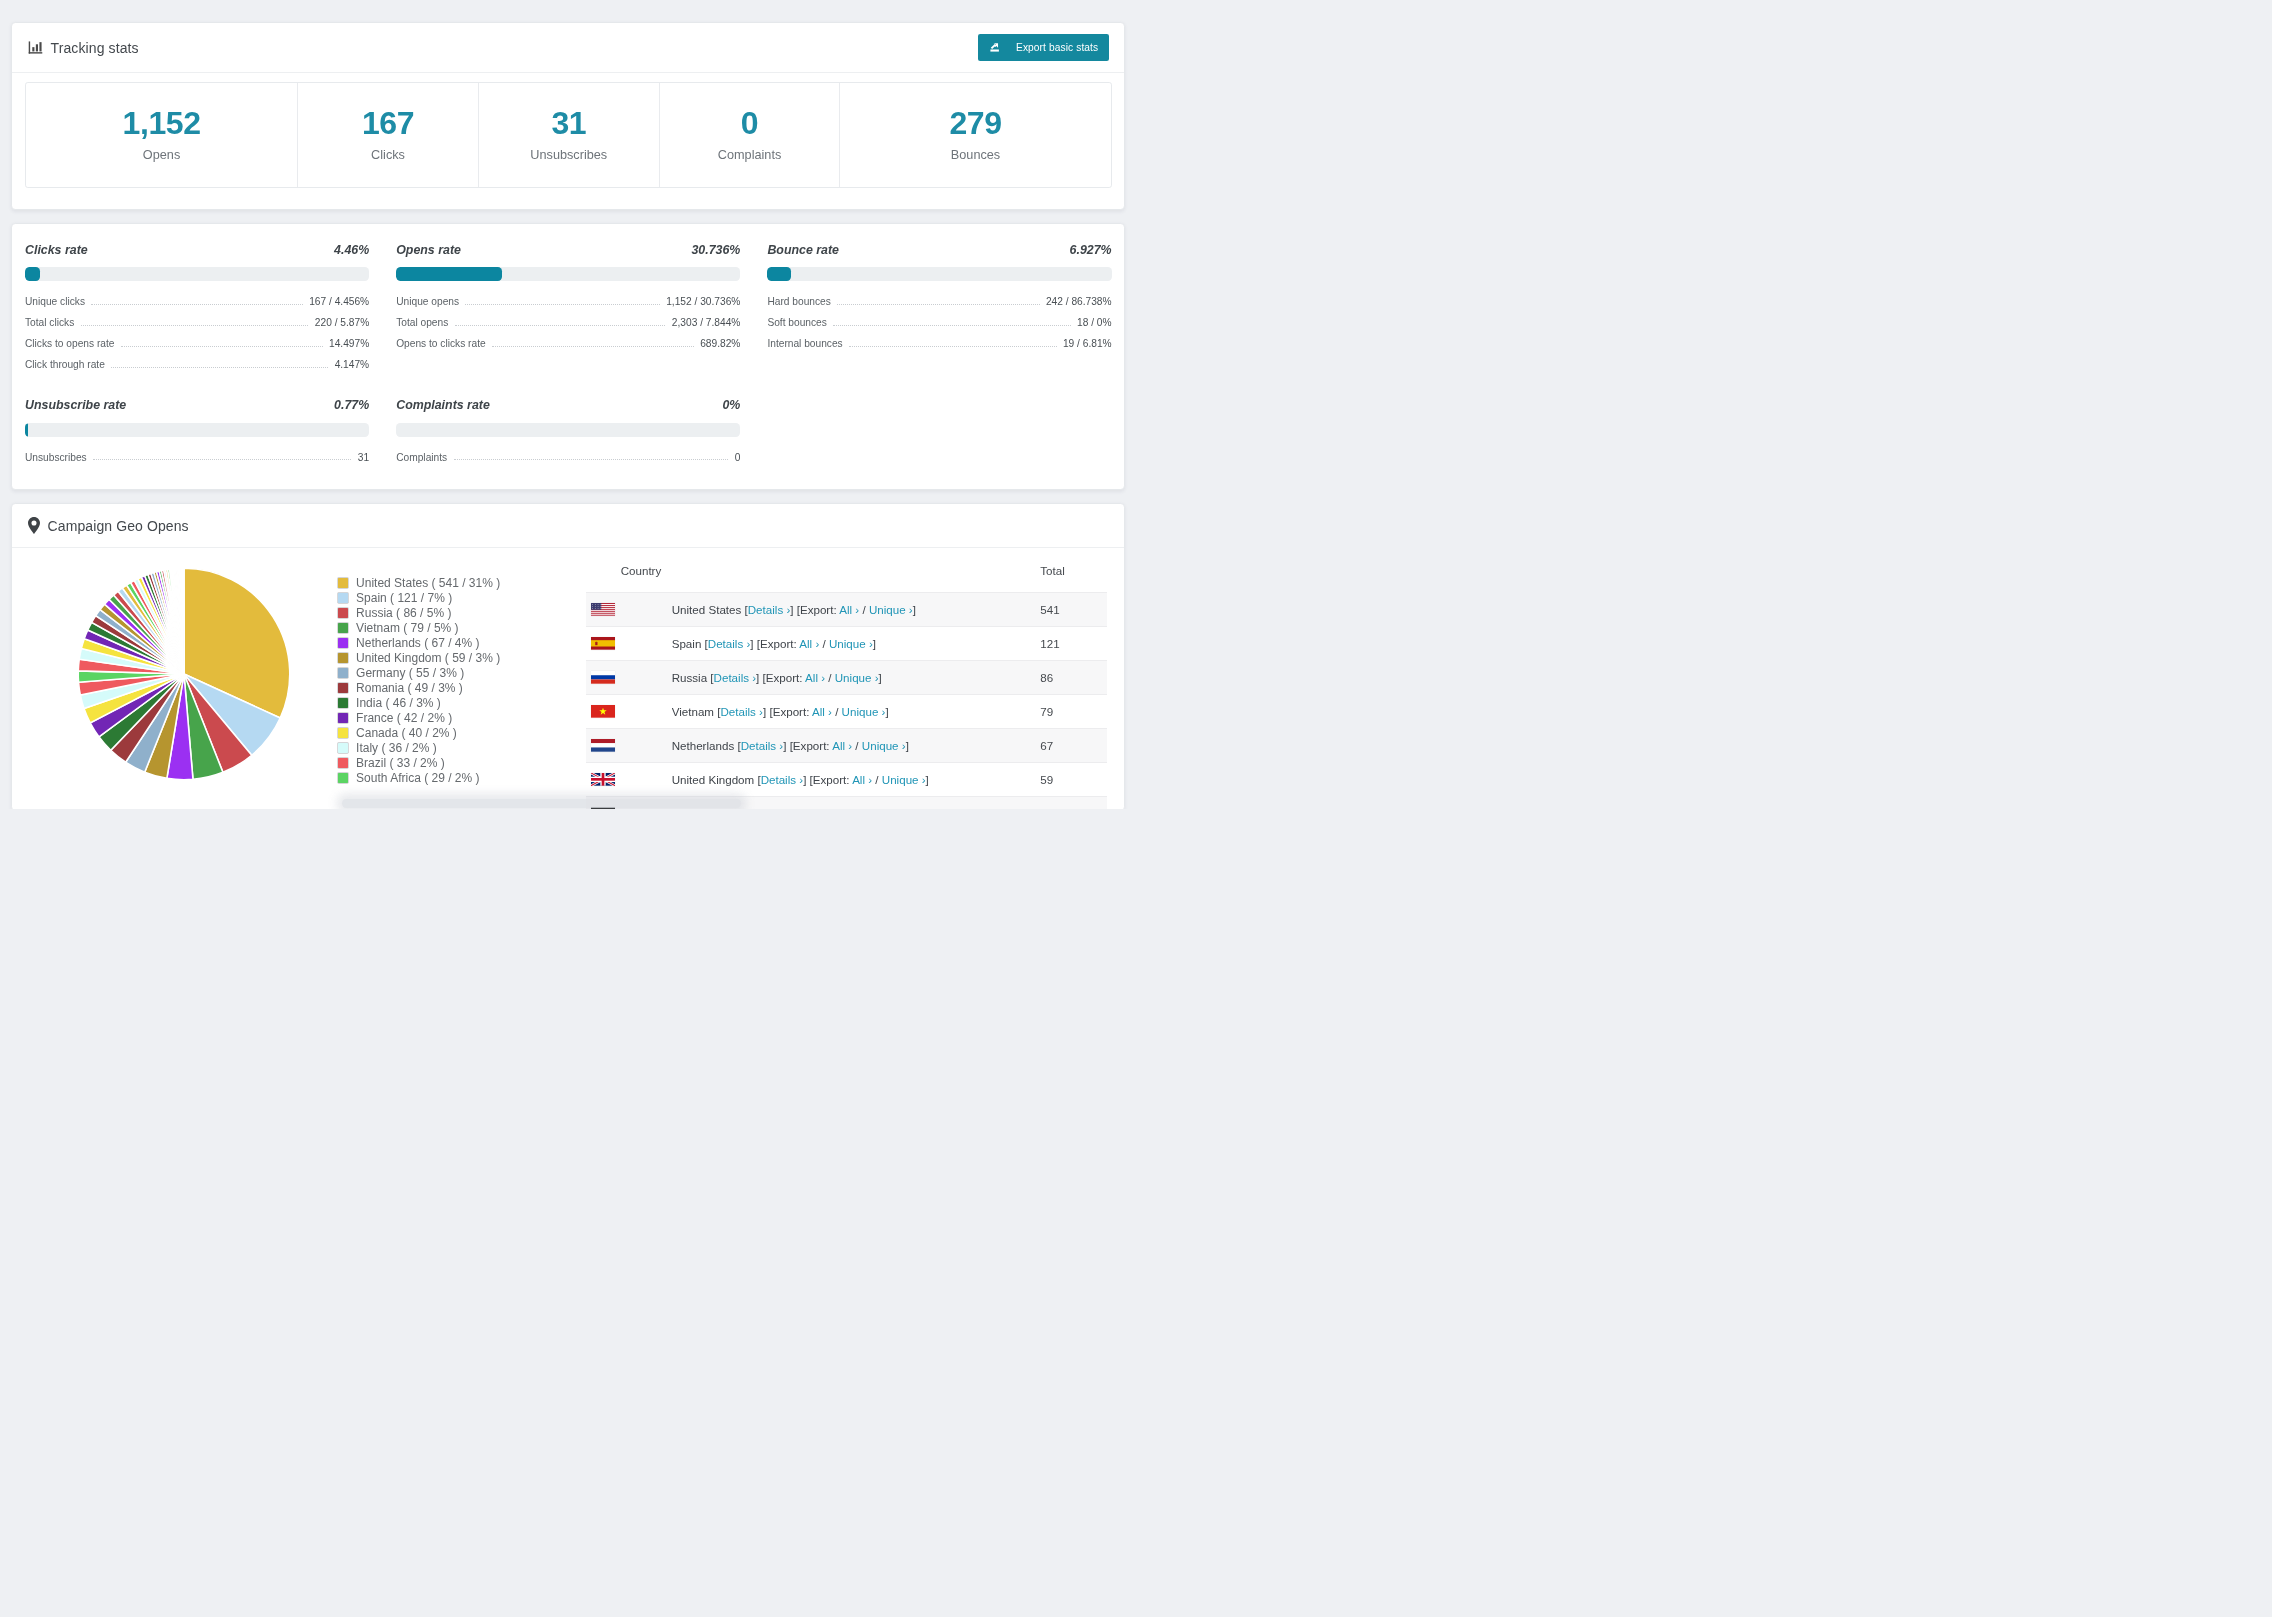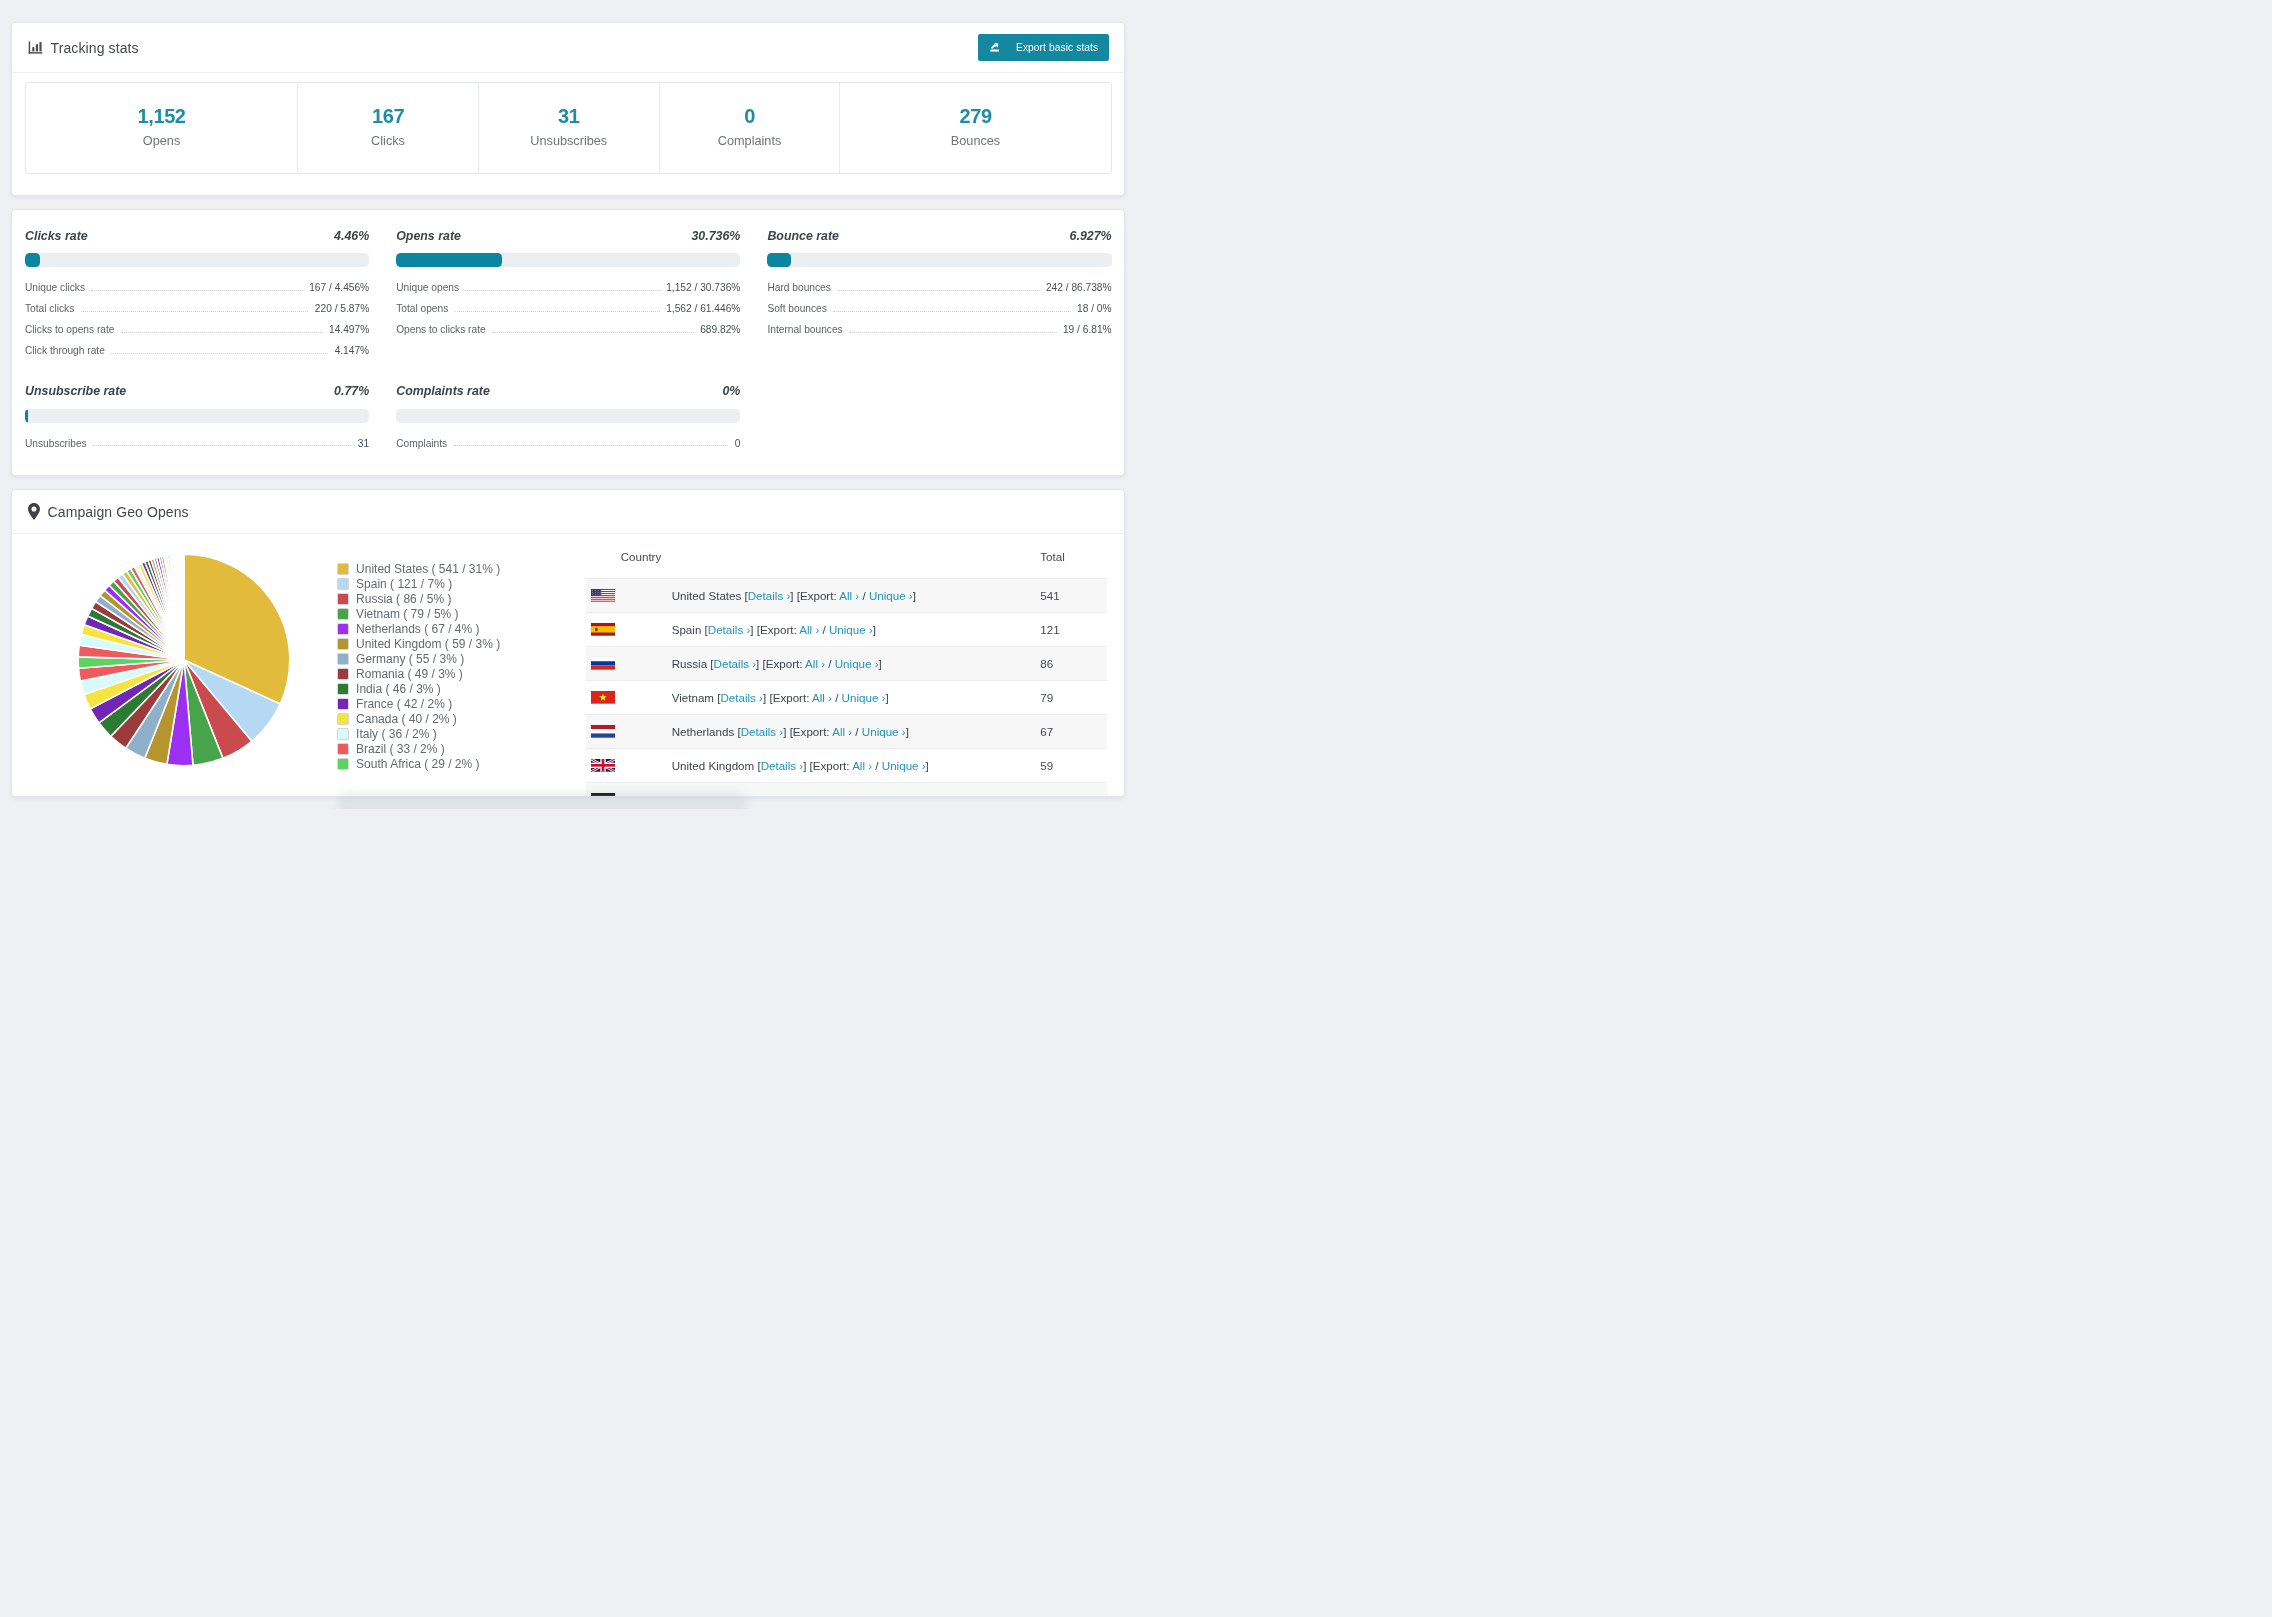--- a/index.html
+++ b/index.html
@@ -39,21 +39,21 @@
   }
   
   .card1 .card-header { height:50px; }
   .stats-strip {
     margin:8.5px 12.7px 21px;
     border:0.7px solid #e7eaed; border-radius:2.8px;
     display:grid; grid-template-columns:3fr 2fr 2fr 2fr 3fr;
   }
   .stat-cell { text-align:center; padding:22.6px 0 25.4px; }
   .stat-cell + .stat-cell { border-left:0.7px solid #e9ebee; }
-  .stat-value { font-size:20px; font-weight:700; color:#1e8ca6; letter-spacing:-0.4px; }
+  .stat-value { font-size:32px; font-weight:700; color:#1e8ca6; letter-spacing:-0.4px; }
   .stat-label { font-size:12.7px; color:#6e747a; margin-top:5.6px; }
   
   .card2 { padding:18.4px 12.7px 21px; }
   .rates-grid {
     display:grid; grid-template-columns:1fr 1fr 1fr;
     column-gap:27px; row-gap:22.6px;
   }
   .rate-head { display:flex; align-items:center;font-style:italic; }
   .rate-title { font-size:12.4px; font-weight:700; color:#3e4449; }
   .rate-value { margin-left:auto; font-size:12.4px; font-weight:700; color:#3e4449; }
@@ -197,21 +197,21 @@
     <ul class="kv-list">
 
       <li class="kv-row">
         <span class="kv-label">Unique opens</span>
         <span class="kv-leader"></span>
         <span class="kv-value">1,152 / 30.736%</span>
       </li>
       <li class="kv-row">
         <span class="kv-label">Total opens</span>
         <span class="kv-leader"></span>
-        <span class="kv-value">1,562 / 61.446%</span>
+        <span class="kv-value">2,303 / 7.844%</span>
       </li>
       <li class="kv-row">
         <span class="kv-label">Opens to clicks rate</span>
         <span class="kv-leader"></span>
         <span class="kv-value">689.82%</span>
       </li>
     </ul>
   </div>
   <div class="rate-section">
     <div class="rate-head">

